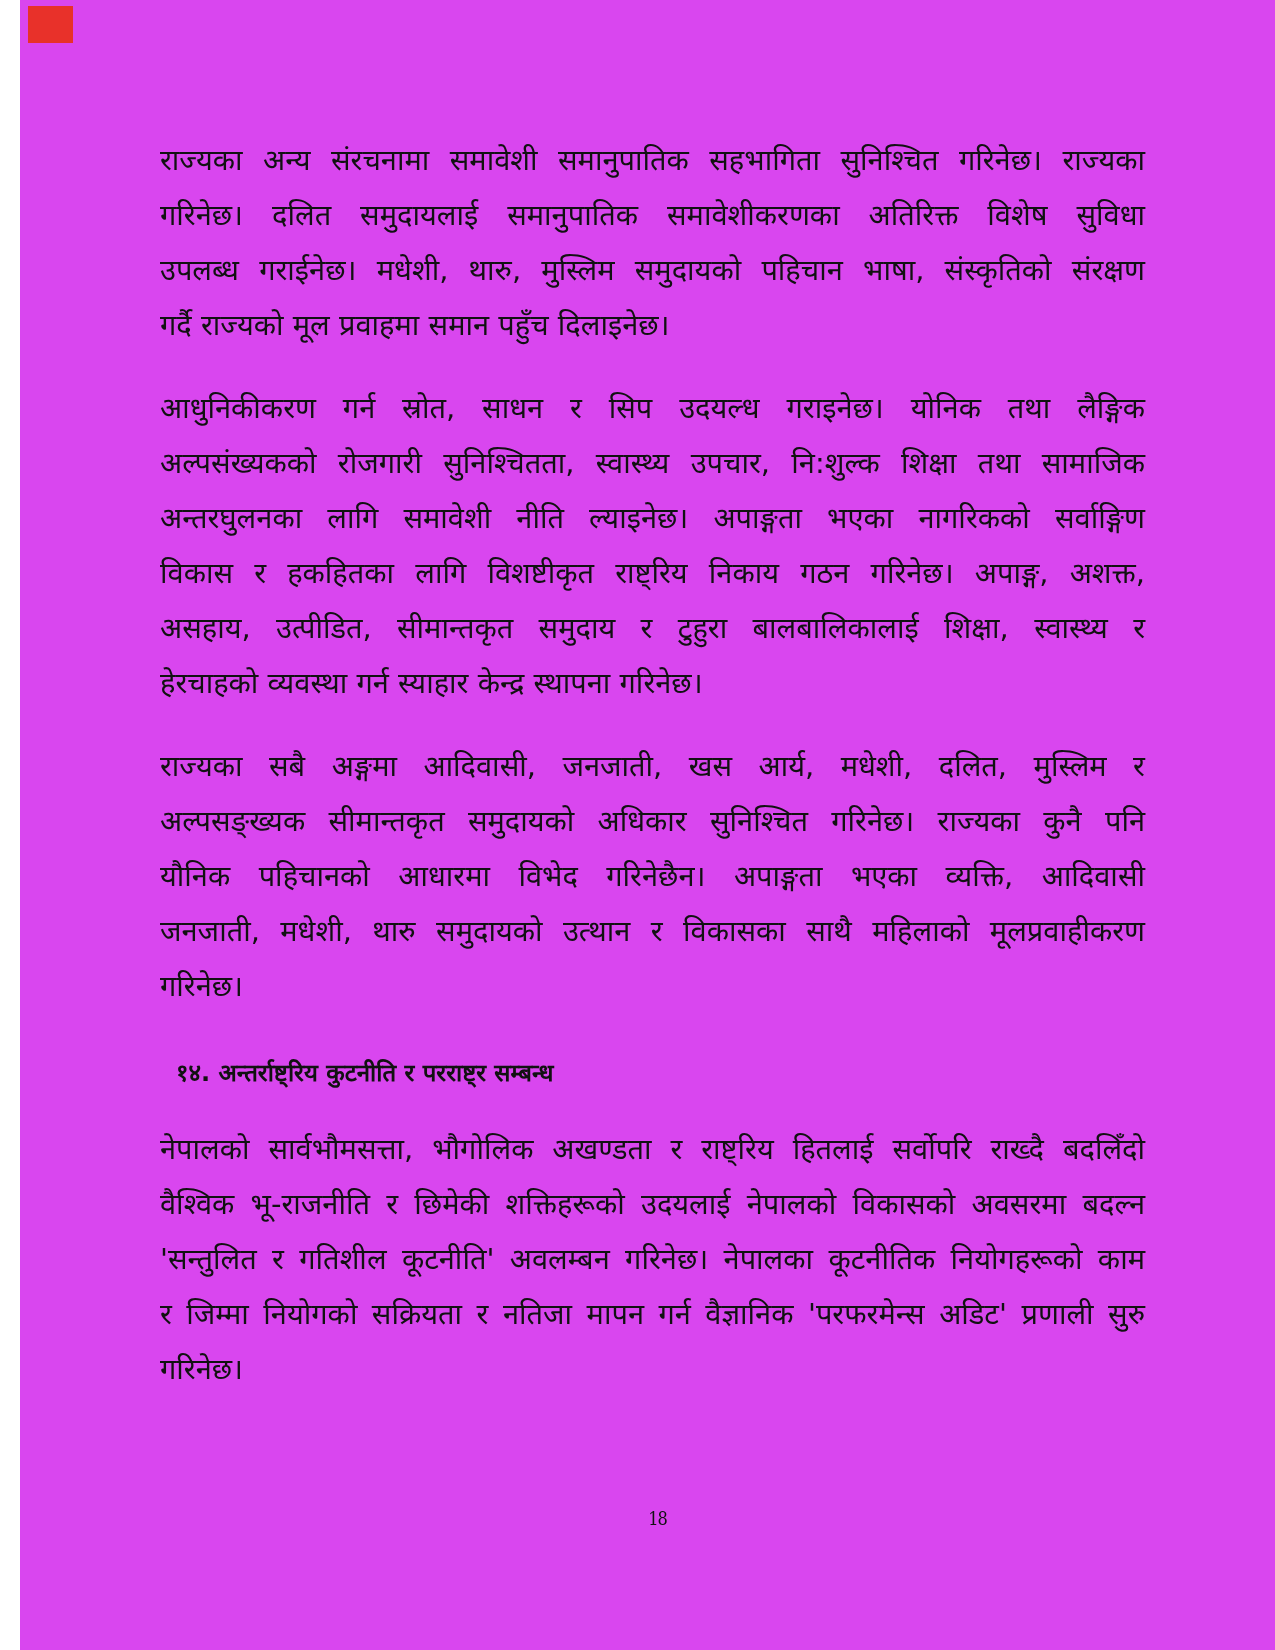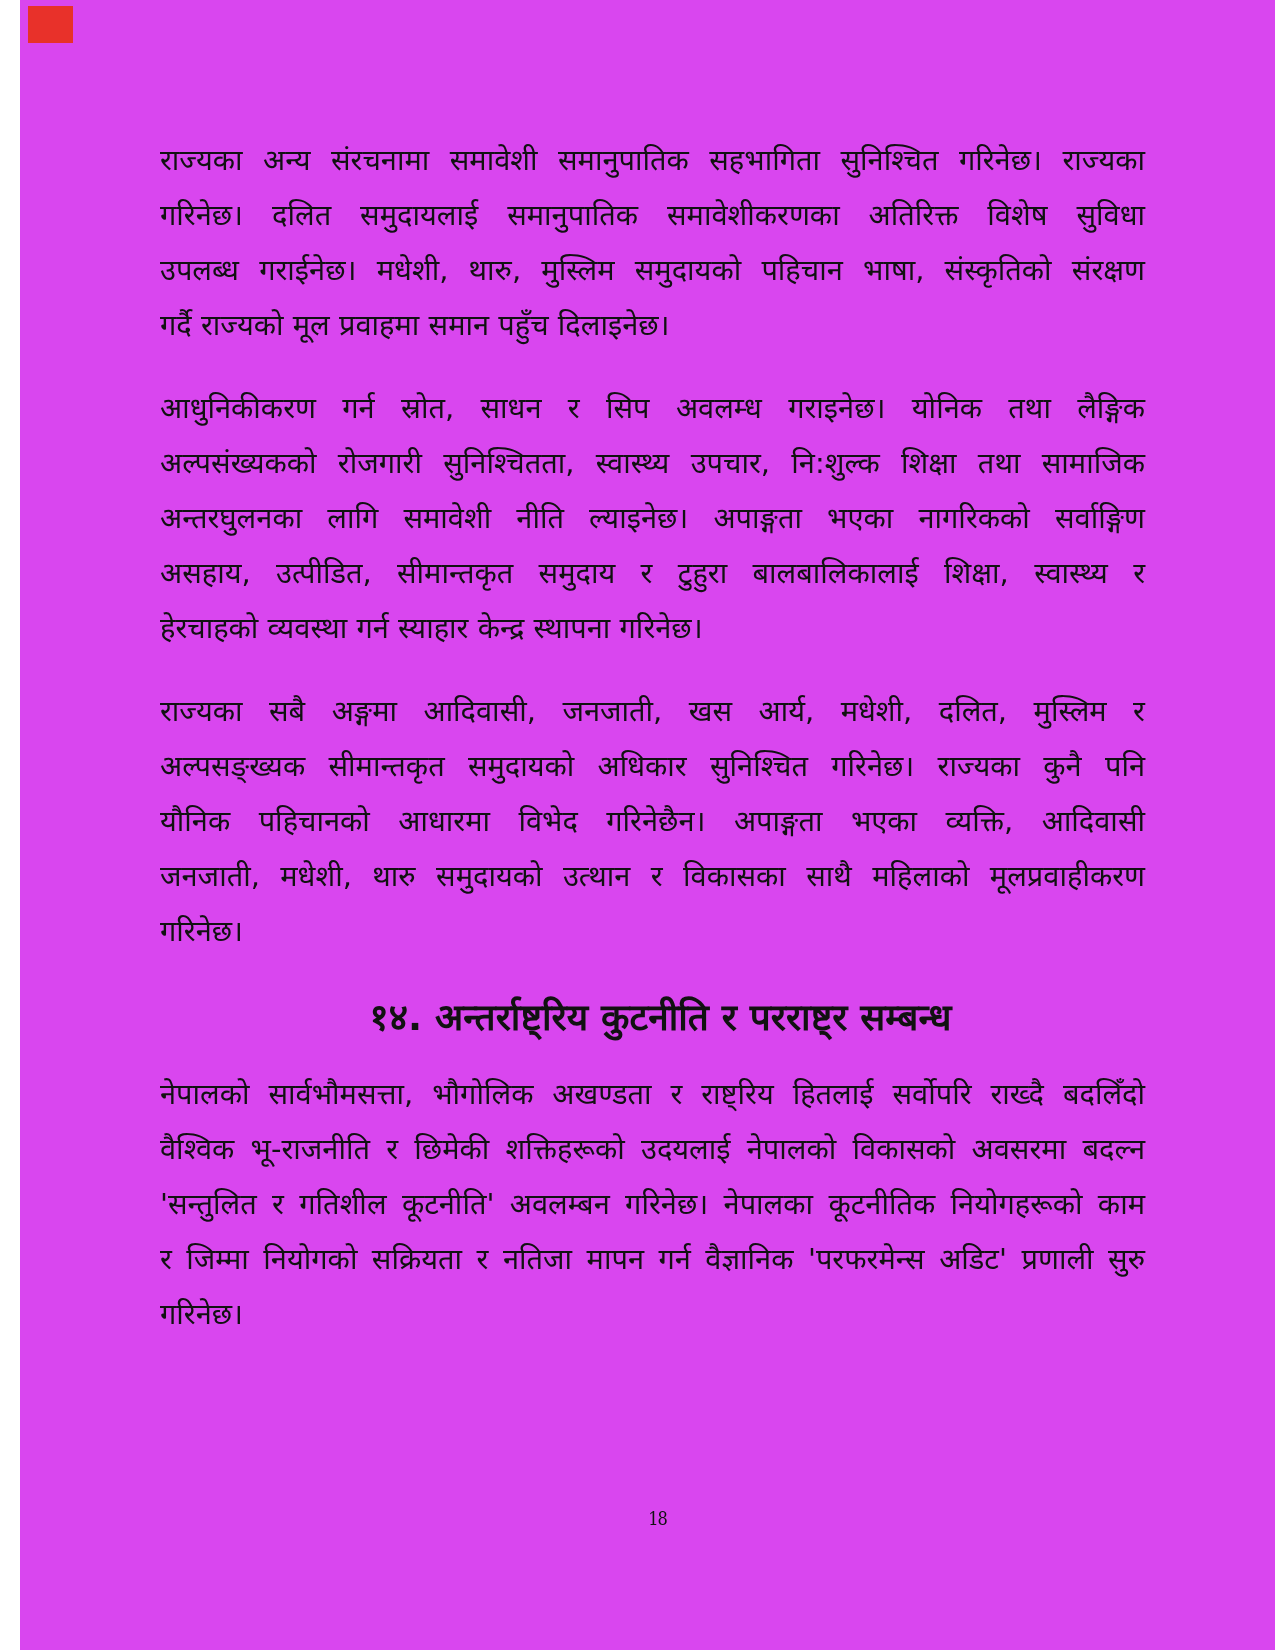--- a/index.html
+++ b/index.html
@@ -35,26 +35,26 @@
     text-align: justify;
     text-align-last: justify;
     white-space: normal;
     height: 55px;
     overflow: visible;
   }
   .line.last {
     text-align-last: left;
   }
   .heading {
-    font-size: 37px;
+    font-size: 24px;
     font-weight: bold;
     line-height: 50px;
     margin: 34px 0 24px 0;
     padding-left: 16px;
-    text-align: center;
+    text-align: left;
   }
   .page-number {
     position: absolute;
     left: 0;
     right: 0;
     top: 1508px;
     text-align: center;
     font-family: "DejaVu Serif", "Liberation Serif", serif;
     font-size: 18px;
     font-stretch: condensed;
@@ -68,23 +68,24 @@
 <div class="page">
   <div class="corner-mark" style="background: rgb(232, 49, 42);"></div>
   <div class="doc-body">
       <div class="para">
         <div class="line">राज्यका अन्य संरचनामा समावेशी समानुपातिक सहभागिता सुनिश्चित गरिनेछ।  राज्यका</div>
         <div class="line">गरिनेछ।  दलित समुदायलाई समानुपातिक समावेशीकरणका अतिरिक्त विशेष सुविधा</div>
         <div class="line">उपलब्ध गराईनेछ। मधेशी, थारु, मुस्लिम समुदायको पहिचान भाषा, संस्कृतिको  संरक्षण</div>
         <div class="line last">गर्दै राज्यको मूल प्रवाहमा समान पहुँच दिलाइनेछ।</div>
       </div>
       <div class="para">
-        <div class="line">आधुनिकीकरण गर्न स्रोत, साधन र सिप अवलम्ध गराइनेछ। योनिक तथा लैङ्गिक</div>
+        <div class="line">आधुनिकीकरण गर्न स्रोत, साधन र सिप उदयल्ध गराइनेछ। योनिक तथा लैङ्गिक</div>
         <div class="line">अल्पसंख्यकको रोजगारी सुनिश्चितता, स्वास्थ्य उपचार, नि:शुल्क शिक्षा तथा सामाजिक</div>
         <div class="line">अन्तरघुलनका लागि समावेशी नीति ल्याइनेछ।  अपाङ्गता भएका नागरिकको सर्वाङ्गिण</div>
+        <div class="line">विकास र हकहितका लागि विशष्टीकृत राष्ट्रिय निकाय गठन गरिनेछ।  अपाङ्ग, अशक्त,</div>
         <div class="line">असहाय, उत्पीडित, सीमान्तकृत समुदाय र टुहुरा बालबालिकालाई शिक्षा, स्वास्थ्य र</div>
         <div class="line last">हेरचाहको व्यवस्था गर्न स्याहार केन्द्र स्थापना गरिनेछ।</div>
       </div>
       <div class="para">
         <div class="line">राज्यका सबै अङ्गमा आदिवासी, जनजाती, खस आर्य, मधेशी, दलित, मुस्लिम र</div>
         <div class="line">अल्पसङ्ख्यक सीमान्तकृत समुदायको अधिकार सुनिश्चित गरिनेछ।  राज्यका कुनै पनि</div>
         <div class="line">यौनिक पहिचानको आधारमा विभेद गरिनेछैन।  अपाङ्गता भएका व्यक्ति, आदिवासी</div>
         <div class="line">जनजाती, मधेशी, थारु समुदायको उत्थान र विकासका साथै महिलाको मूलप्रवाहीकरण</div>
         <div class="line last">गरिनेछ।</div>
       </div>

